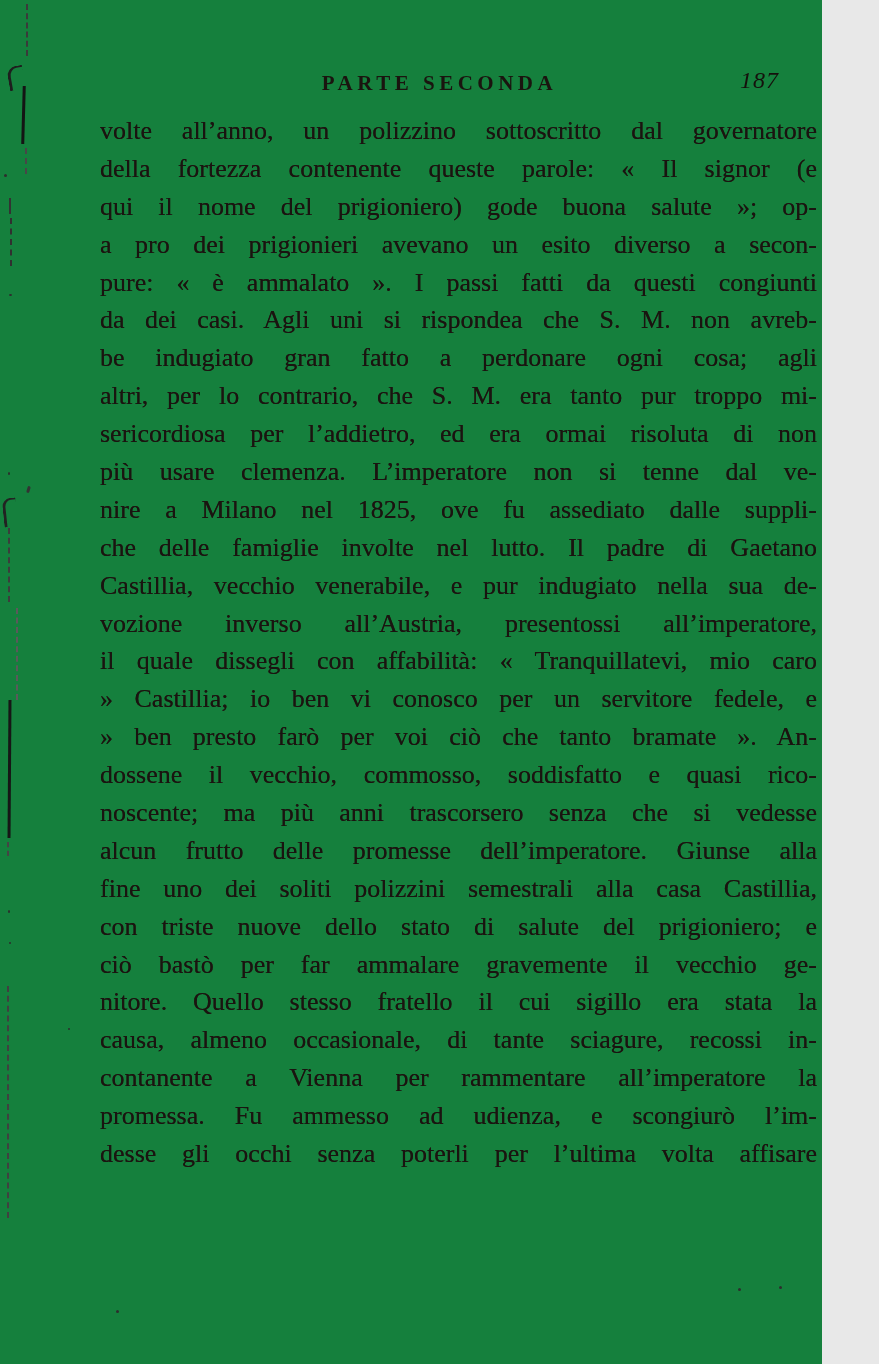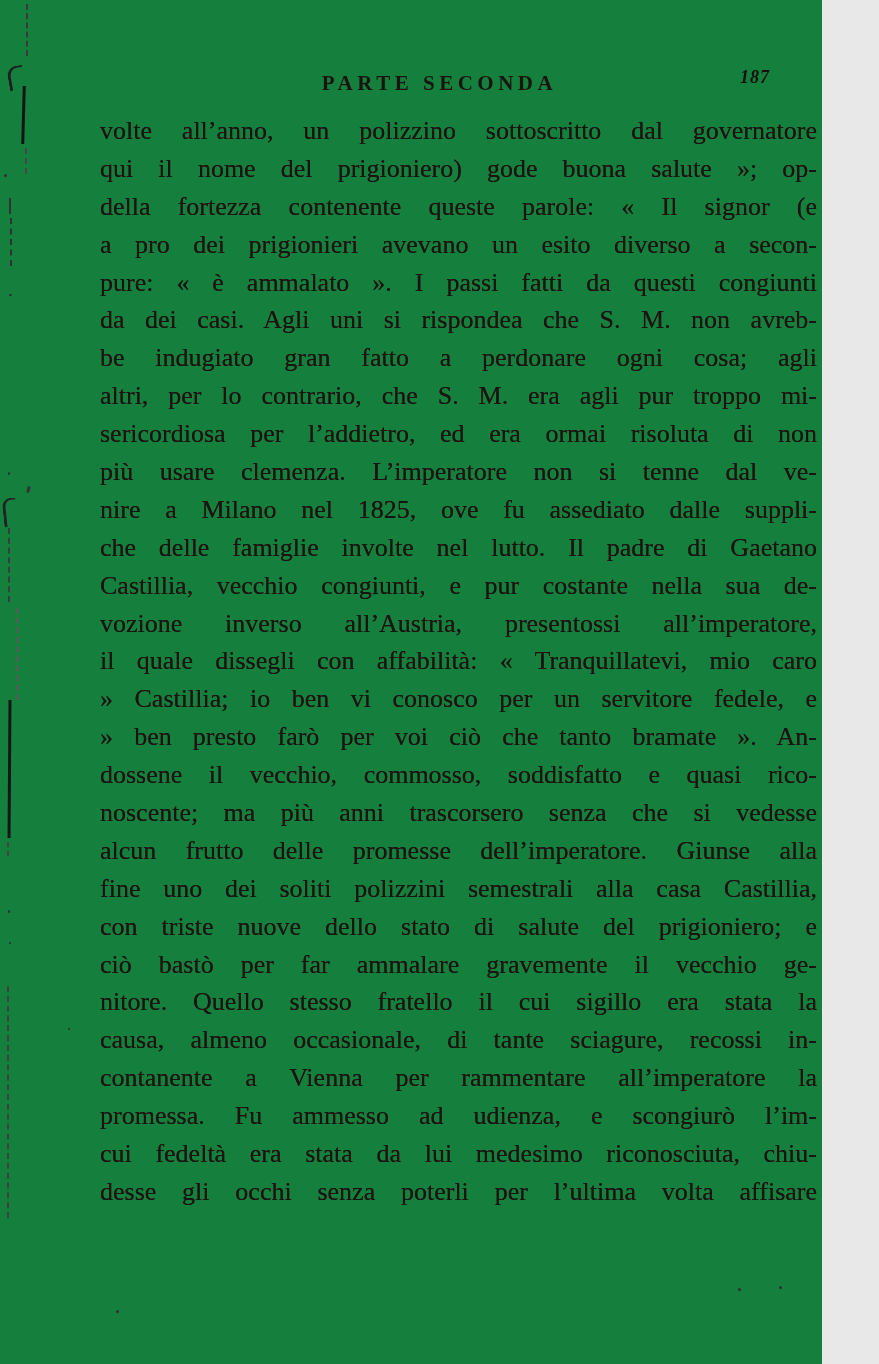--- a/index.html
+++ b/index.html
@@ -13,21 +13,21 @@
   }
   .running-head {
     position:absolute; top:71px; left:0; width:879px;
     text-align:center;
     font-size:21px; font-weight:bold;
     letter-spacing:4.5px;
     color:#1a140f;
   }
   .page-number {
     position:absolute; top:67px; left:740px;
-    font-size:18px; font-weight:bold; font-style:italic;
+    font-size:24px; font-weight:normal; font-style:italic;
     letter-spacing:1px;
     color:#15100c;
   }
   .body-text {
     position:absolute; top:112px; left:100px; width:717px;
   }
   .line {
     height:37.9px; line-height:37.9px;
     font-size:26px; font-weight:normal;
     color:#191410;
@@ -73,47 +73,46 @@
 <body>
 
 <div class="page">
 
   <div class="running-head">PARTE SECONDA</div>
 
   <div class="page-number">187</div>
 
   <div class="body-text">
       <div class="line">volte all’anno, un polizzino sottoscritto dal governatore</div>
+      <div class="line">della fortezza contenente queste parole: « Il signor (e</div>
       <div class="line">qui il nome del prigioniero) gode buona salute »; op-</div>
-      <div class="line">della fortezza contenente queste parole: « Il signor (e</div>
       <div class="line">a pro dei prigionieri avevano un esito diverso a secon-</div>
       <div class="line">pure: « è ammalato ». I passi fatti da questi congiunti</div>
       <div class="line">da dei casi. Agli uni si rispondea che S. M. non avreb-</div>
       <div class="line">be indugiato gran fatto a perdonare ogni cosa; agli</div>
-      <div class="line">altri, per lo contrario, che S. M. era agli pur troppo mi-</div>
+      <div class="line">altri, per lo contrario, che S. M. era tanto pur troppo mi-</div>
       <div class="line">sericordiosa per l’addietro, ed era ormai risoluta di non</div>
       <div class="line">più usare clemenza. L’imperatore non si tenne dal ve-</div>
       <div class="line">nire a Milano nel 1825, ove fu assediato dalle suppli-</div>
       <div class="line">che delle famiglie involte nel lutto. Il padre di Gaetano</div>
-      <div class="line">Castillia, vecchio congiunti, e pur costante nella sua de-</div>
+      <div class="line">Castillia, vecchio venerabile, e pur indugiato nella sua de-</div>
       <div class="line">vozione inverso all’Austria, presentossi all’imperatore,</div>
       <div class="line">il quale dissegli con affabilità: « Tranquillatevi, mio caro</div>
       <div class="line">» Castillia; io ben vi conosco per un servitore fedele, e</div>
       <div class="line">» ben presto farò per voi ciò che tanto bramate ». An-</div>
       <div class="line">dossene il vecchio, commosso, soddisfatto e quasi rico-</div>
       <div class="line">noscente; ma più anni trascorsero senza che si vedesse</div>
       <div class="line">alcun frutto delle promesse dell’imperatore. Giunse alla</div>
       <div class="line">fine uno dei soliti polizzini semestrali alla casa Castillia,</div>
       <div class="line">con triste nuove dello stato di salute del prigioniero; e</div>
       <div class="line">ciò bastò per far ammalare gravemente il vecchio ge-</div>
       <div class="line">nitore. Quello stesso fratello il cui sigillo era stata la</div>
       <div class="line">causa, almeno occasionale, di tante sciagure, recossi in-</div>
       <div class="line">contanente a Vienna per rammentare all’imperatore la</div>
       <div class="line">promessa. Fu ammesso ad udienza, e scongiurò l’im-</div>
-      <div class="line">cui fedeltà era stata da lui medesimo riconosciuta, chiu-</div>
       <div class="line">desse gli occhi senza poterli per l’ultima volta affisare</div>
     </div>
 
   <div class="art a-dash-top"></div>
   <div class="art a-curl-1"></div>
   <div class="art a-solid-1"></div>
   <div class="art a-dash-1"></div>
   <div class="art a-dash-2"></div>
   <div class="art a-dash-3"></div>
   <div class="art a-comma"></div>

